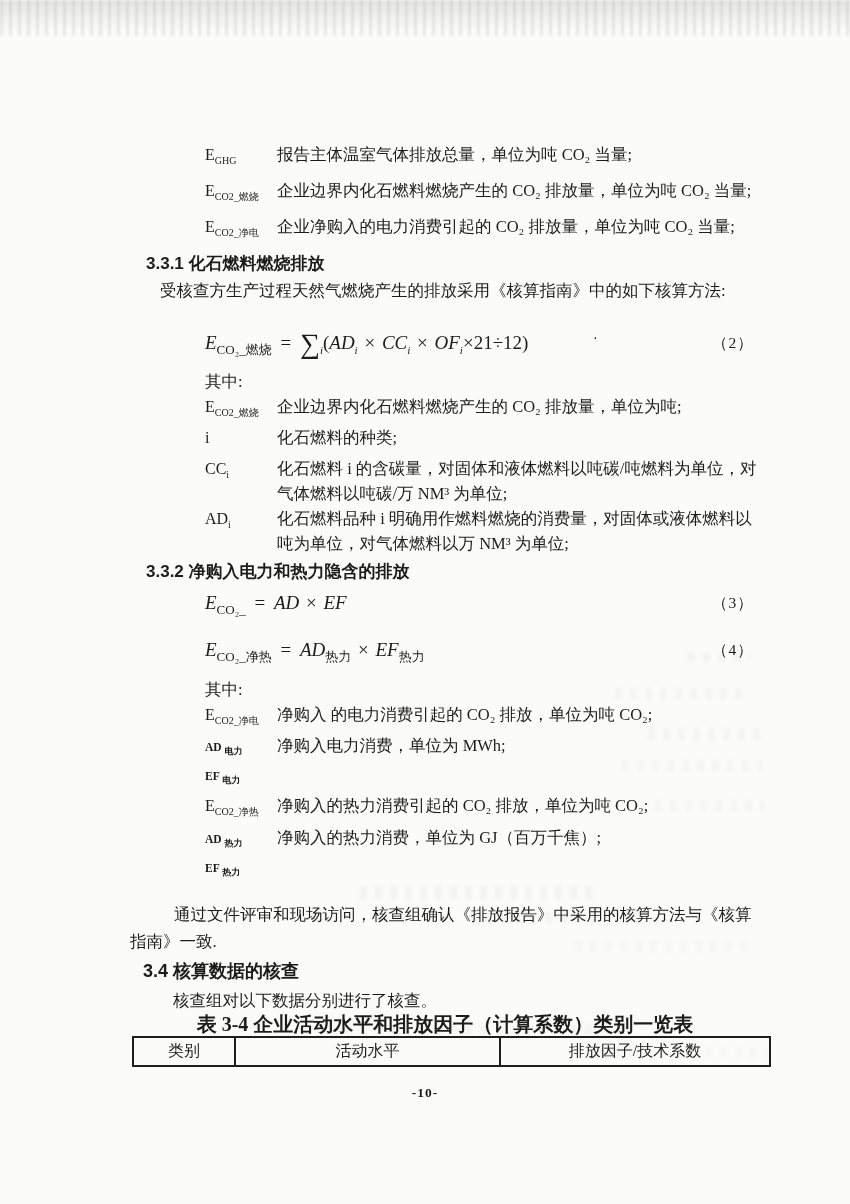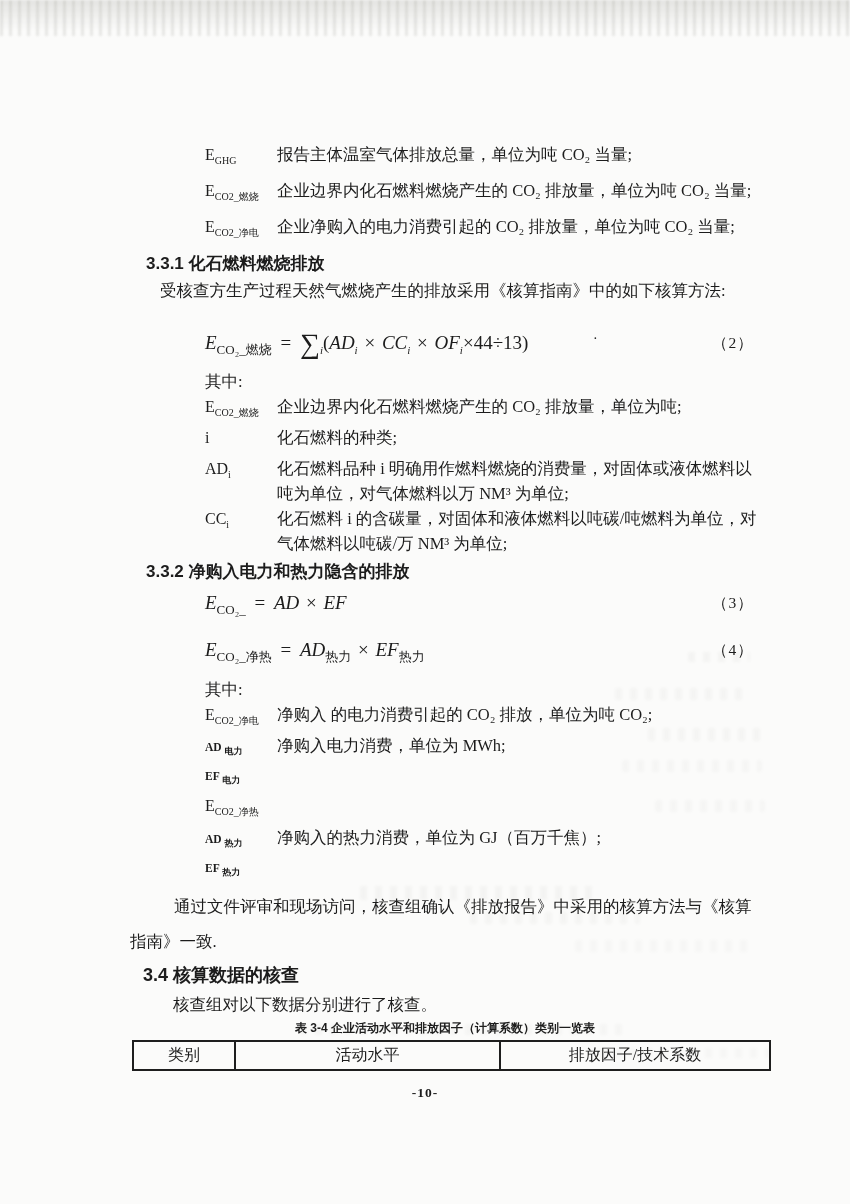--- a/index.html
+++ b/index.html
@@ -42,21 +42,21 @@
   .def-row.small .def-label sub { font-size:9px; }
 
   
   .h-sub { margin-top:3px; margin-left:16px; line-height:24px;
            font-family:"Liberation Sans","DejaVu Sans",sans-serif;
            font-weight:bold; font-size:17px; }
   .h-332 { margin-top:4px; }
   .h-34  { margin-left:13px; font-size:18px; line-height:26px; }
 
   .intro   { margin-top:2px; line-height:26px; text-indent:30px; }
-  .closing { margin-top:4px; line-height:35px; text-indent:44px; }
+  .closing { margin-top:16px; line-height:27px; text-indent:44px; }
   .verify  { margin-top:6px; line-height:22px; text-indent:43px; }
   .among   { margin-top:6px; margin-left:75px; line-height:24px; }
   .among-2 { margin-top:8px; }
 
   
   .formula { position:relative; margin-left:75px; font-size:19px; white-space:nowrap; }
   .formula-2 { margin-top:18px; line-height:42px; height:42px; }
   .formula-3 { margin-top:6px;  line-height:26px; }
   .formula-4 { margin-top:14px; line-height:26px; }
   .f-var  { font-style:italic; }
@@ -65,22 +65,22 @@
   .f-lsub { font-size:13px; font-style:normal; }
   .f-isub { font-size:11px; font-style:italic; }
   .f-ssub { font-size:11px; font-style:italic; }
   .f-x    { padding:0 2px; }
   .f-dot  { position:absolute; left:388px; top:-4px; font-size:14px; }
   .f-num  { position:absolute; left:507px; top:0; font-size:15.5px; font-style:normal;
             letter-spacing:1px; font-family:"Liberation Serif",serif; }
 
   
   .caption { margin-top:2px; line-height:21px; text-align:center;
-             font-family:Liberation Sans, sans-serif;
-             font-weight:bold; font-size:12px; }
+             font-family:Liberation Serif, serif;
+             font-weight:bold; font-size:20px; }
   table.t34 { margin-top:1px; margin-left:2px; width:617px; border-collapse:collapse;
               table-layout:fixed;padding-left:12px; }
   table.t34 td { border:2px solid #1e1e1e; height:25px; text-align:center;
                  font-size:16px; padding:1px 3px; }
   .c1 { width:94px; } .c2 { width:257px; } .c3 { width:262px; }
 
   .page-num { position:absolute; top:1085px; left:0; width:850px; text-align:center;
               font-size:13.5px; font-weight:bold; letter-spacing:1px; }
 </style>
 </head>
@@ -110,43 +110,43 @@
     <div class="h-sub">3.3.1 化石燃料燃烧排放</div>
     <div class="intro">受核查方生产过程天然气燃烧产生的排放采用《核算指南》中的如下核算方法:</div>
 
     <div class="formula formula-2">
       <span class="f-var">E</span><sub class="f-lsub">CO₂_燃烧</sub>
       <span class="f-eq">=</span>
       <span class="f-sum">∑</span><sub class="f-ssub">i</sub><span>(</span><span class="f-var">AD</span><sub class="f-isub">i</sub>
       <span class="f-x">×</span>
       <span class="f-var">CC</span><sub class="f-isub">i</sub>
       <span class="f-x">×</span>
-      <span class="f-var">OF</span><sub class="f-isub">i</sub><span>×44÷13)</span>
+      <span class="f-var">OF</span><sub class="f-isub">i</sub><span>×21÷12)</span>
       <span class="f-dot">·</span>
       <span class="f-num">（2）</span>
     </div>
 
     <div class="among">其中:</div>
 
     <div class="dlist-2">
       <div class="def-row">
         <span class="def-label"><span>E</span><sub>CO2_燃烧</sub></span>
         <span class="def-text">企业边界内化石燃料燃烧产生的 CO₂ 排放量，单位为吨;</span>
       </div>
       <div class="def-row">
         <span class="def-label"><span>i</span><sub></sub></span>
         <span class="def-text">化石燃料的种类;</span>
       </div>
       <div class="def-row">
+        <span class="def-label"><span>CC</span><sub>i</sub></span>
+        <span class="def-text">化石燃料 i 的含碳量，对固体和液体燃料以吨碳/吨燃料为单位，对气体燃料以吨碳/万 NM³ 为单位;</span>
+      </div>
+      <div class="def-row">
         <span class="def-label"><span>AD</span><sub>i</sub></span>
         <span class="def-text">化石燃料品种 i 明确用作燃料燃烧的消费量，对固体或液体燃料以吨为单位，对气体燃料以万 NM³ 为单位;</span>
-      </div>
-      <div class="def-row">
-        <span class="def-label"><span>CC</span><sub>i</sub></span>
-        <span class="def-text">化石燃料 i 的含碳量，对固体和液体燃料以吨碳/吨燃料为单位，对气体燃料以吨碳/万 NM³ 为单位;</span>
       </div>
     </div>
 
     <div class="h-sub h-332">3.3.2 净购入电力和热力隐含的排放</div>
 
     <div class="formula formula-3">
       <span class="f-var">E</span><sub class="f-lsub">CO₂_</sub>
       <span class="f-eq">=</span>
       <span class="f-var">AD</span>
       <span class="f-x">×</span>
@@ -172,20 +172,21 @@
       </div>
       <div class="def-row small">
         <span class="def-label"><span>AD</span> <sub>电力</sub></span>
         <span class="def-text">净购入电力消费，单位为 MWh;</span>
       </div>
       <div class="def-row small">
         <span class="def-label"><span>EF</span> <sub>电力</sub></span>
       </div>
       <div class="def-row">
         <span class="def-label"><span>E</span><sub>CO2_净热</sub></span>
+        <span class="def-text">净购入的热力消费引起的 CO₂ 排放，单位为吨 CO₂;</span>
       </div>
       <div class="def-row small">
         <span class="def-label"><span>AD</span> <sub>热力</sub></span>
         <span class="def-text">净购入的热力消费，单位为 GJ（百万千焦）;</span>
       </div>
       <div class="def-row small">
         <span class="def-label"><span>EF</span> <sub>热力</sub></span>
       </div>
     </div>
 

